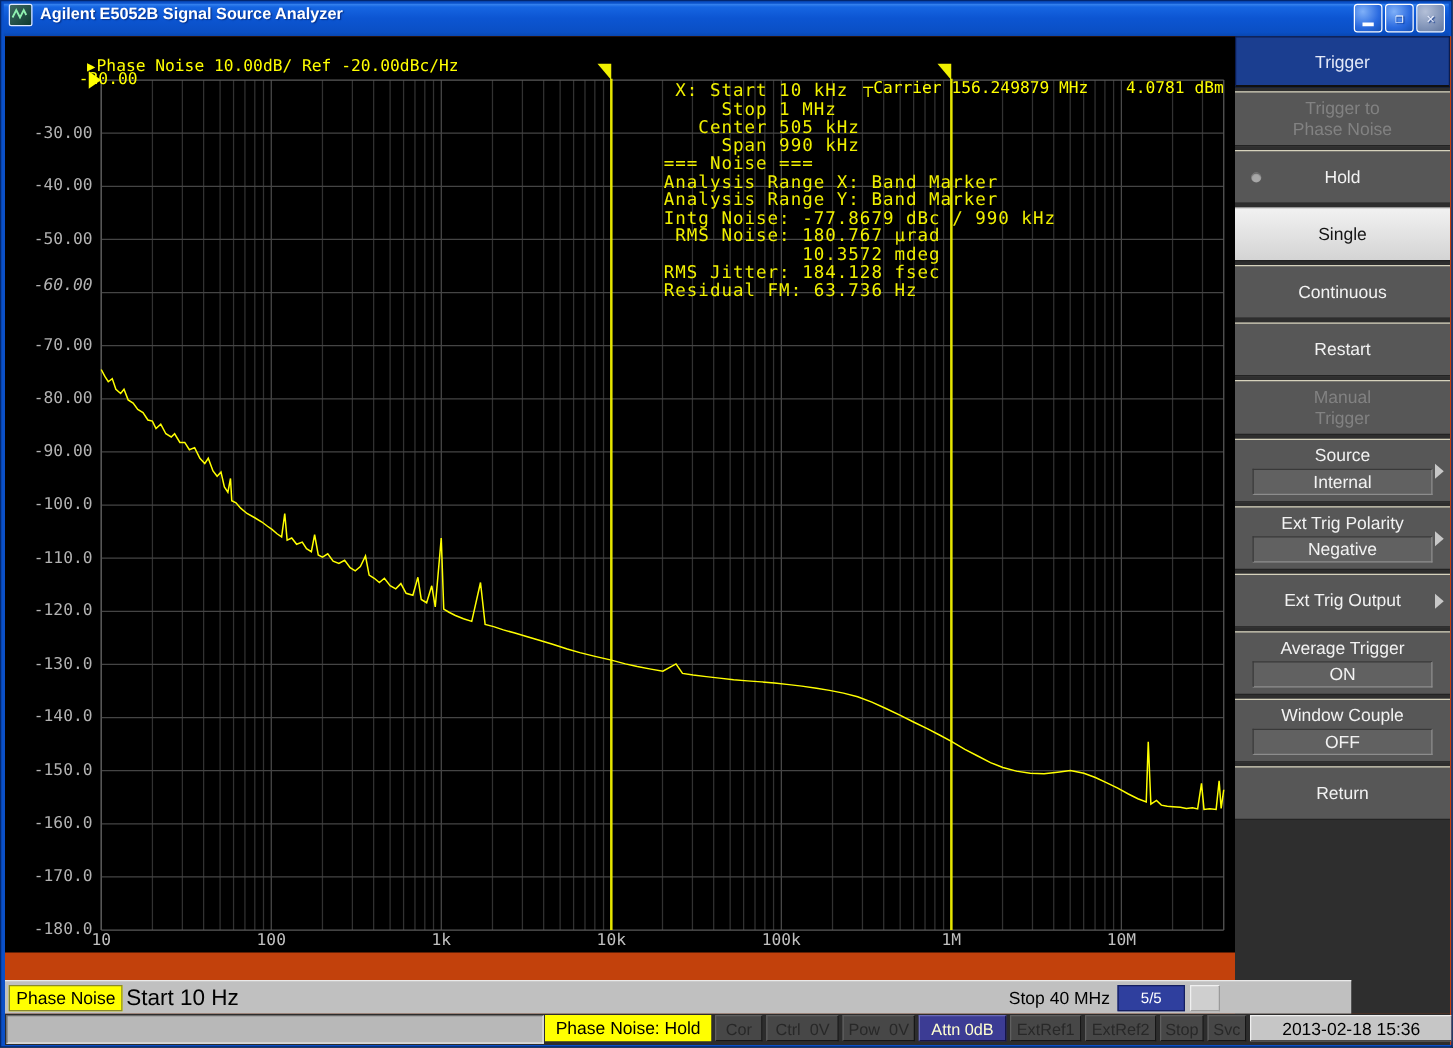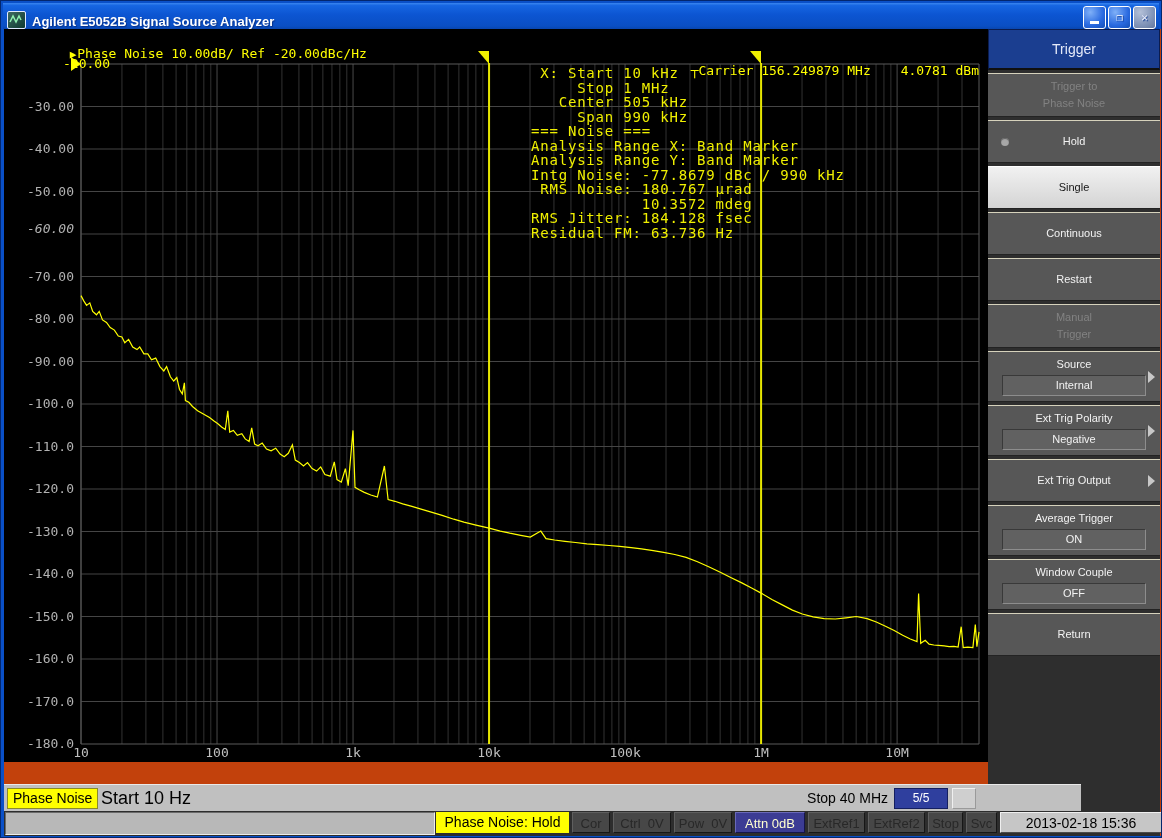--- a/index.html
+++ b/index.html
@@ -2,21 +2,21 @@
 <html><head>
 <meta charset="utf-8">
 <style>
   html,body{margin:0;padding:0;background:#555;}
   #app{position:relative;width:1162px;height:838px;background:#0a50c8;
        font-family:"Liberation Sans",sans-serif;overflow:hidden;
        border:1px solid #03276e;box-sizing:border-box;}
   
   #titlebar{position:absolute;left:2px;top:2px;width:1156px;height:26px;
     background:linear-gradient(180deg,#3a86f0,#1666e2 10%,#0c55d2 45%,#0a4fc4 88%,#0846b0);
-    display:flex;align-items:flex-end;color:#fff;font-weight:bold;font-size:13px;
+    display:flex;align-items:flex-start;color:#fff;font-weight:bold;font-size:13px;
     text-shadow:1px 1px 1px #06318a;}
   #app-icon{width:17px;height:16px;margin:0 6px 0 4px;border:1px solid #dfe9ff;border-radius:2px;
     background:linear-gradient(135deg,#3e6a62,#0e3a30);flex:0 0 auto;}
   #win-buttons{margin-left:auto;display:flex;gap:2px;margin-right:3px;}
   .winbtn{width:21px;height:21px;border-radius:3px;border:1px solid #fff;
     display:flex;align-items:center;justify-content:center;color:#fff;
     font-size:11px;line-height:1;font-family:"DejaVu Sans Mono",monospace;}
   .winbtn.min,.winbtn.max{background:radial-gradient(circle at 30% 25%,#7fb0f8,#2a6ae0 60%,#1450b8);}
   .winbtn.close{background:radial-gradient(circle at 30% 25%,#b4c0d8,#8194b8 60%,#63789f);color:#eef2ff;}
   .minbar{display:block;width:9px;height:3px;background:#fff;margin-top:9px;}
@@ -39,21 +39,21 @@
     border-left:10px solid #ffff00;border-top:7px solid transparent;border-bottom:7px solid transparent;}
   .xlab{position:absolute;top:716px;width:64px;text-align:center;color:#c0c0c0;
     font:13px "DejaVu Sans Mono",monospace;}
   .flag{position:absolute;top:22px;width:0;height:0;
     border-top:13px solid #f0f000;border-left:11px solid transparent;}
   
   #sidebar{position:absolute;left:984px;top:0;width:172px;height:782px;background:#2e2e2e;}
   .sb-header{height:38px;line-height:38px;text-align:center;background:#1b3e90;color:#e4e9f8;
     font-size:14px;border:1px solid #0a1c50;border-bottom:2px solid #101010;margin-bottom:3px;}
   .sb-btn{position:relative;margin:0 0 3px 0;background:#575757;color:#f2f2f2;text-align:center;
-    font-size:11px;padding:4px 2px;min-height:33px;display:flex;flex-direction:column;
+    font-size:14px;padding:4px 2px;min-height:33px;display:flex;flex-direction:column;
     justify-content:center;border-top:1px solid #d6d2bc;border-bottom:1px solid #232323;cursor:default;}
   .sb-btn.disabled{color:#828282;}
   .sb-btn.selected{background:linear-gradient(#f1f1f1,#d4d4d4);color:#151515;border-top-color:#ffffff;}
   .sb-label{line-height:17px;}
   .sb-value{margin:2px 12px 1px;background:#616161;border:1px solid #393939;
     border-bottom-color:#8d8d8d;border-right-color:#8d8d8d;height:19px;line-height:19px;}
   .sb-dot{position:absolute;left:13px;top:50%;margin-top:-4px;width:8px;height:8px;border-radius:50%;
     background:#a8a8a8;box-shadow:inset 0 1px 1px #5e5e5e;}
   .sb-arrow{position:absolute;right:5px;top:50%;margin-top:-6px;width:0;height:0;
     border-left:7px solid #c8c8c8;border-top:6px solid transparent;border-bottom:6px solid transparent;}

